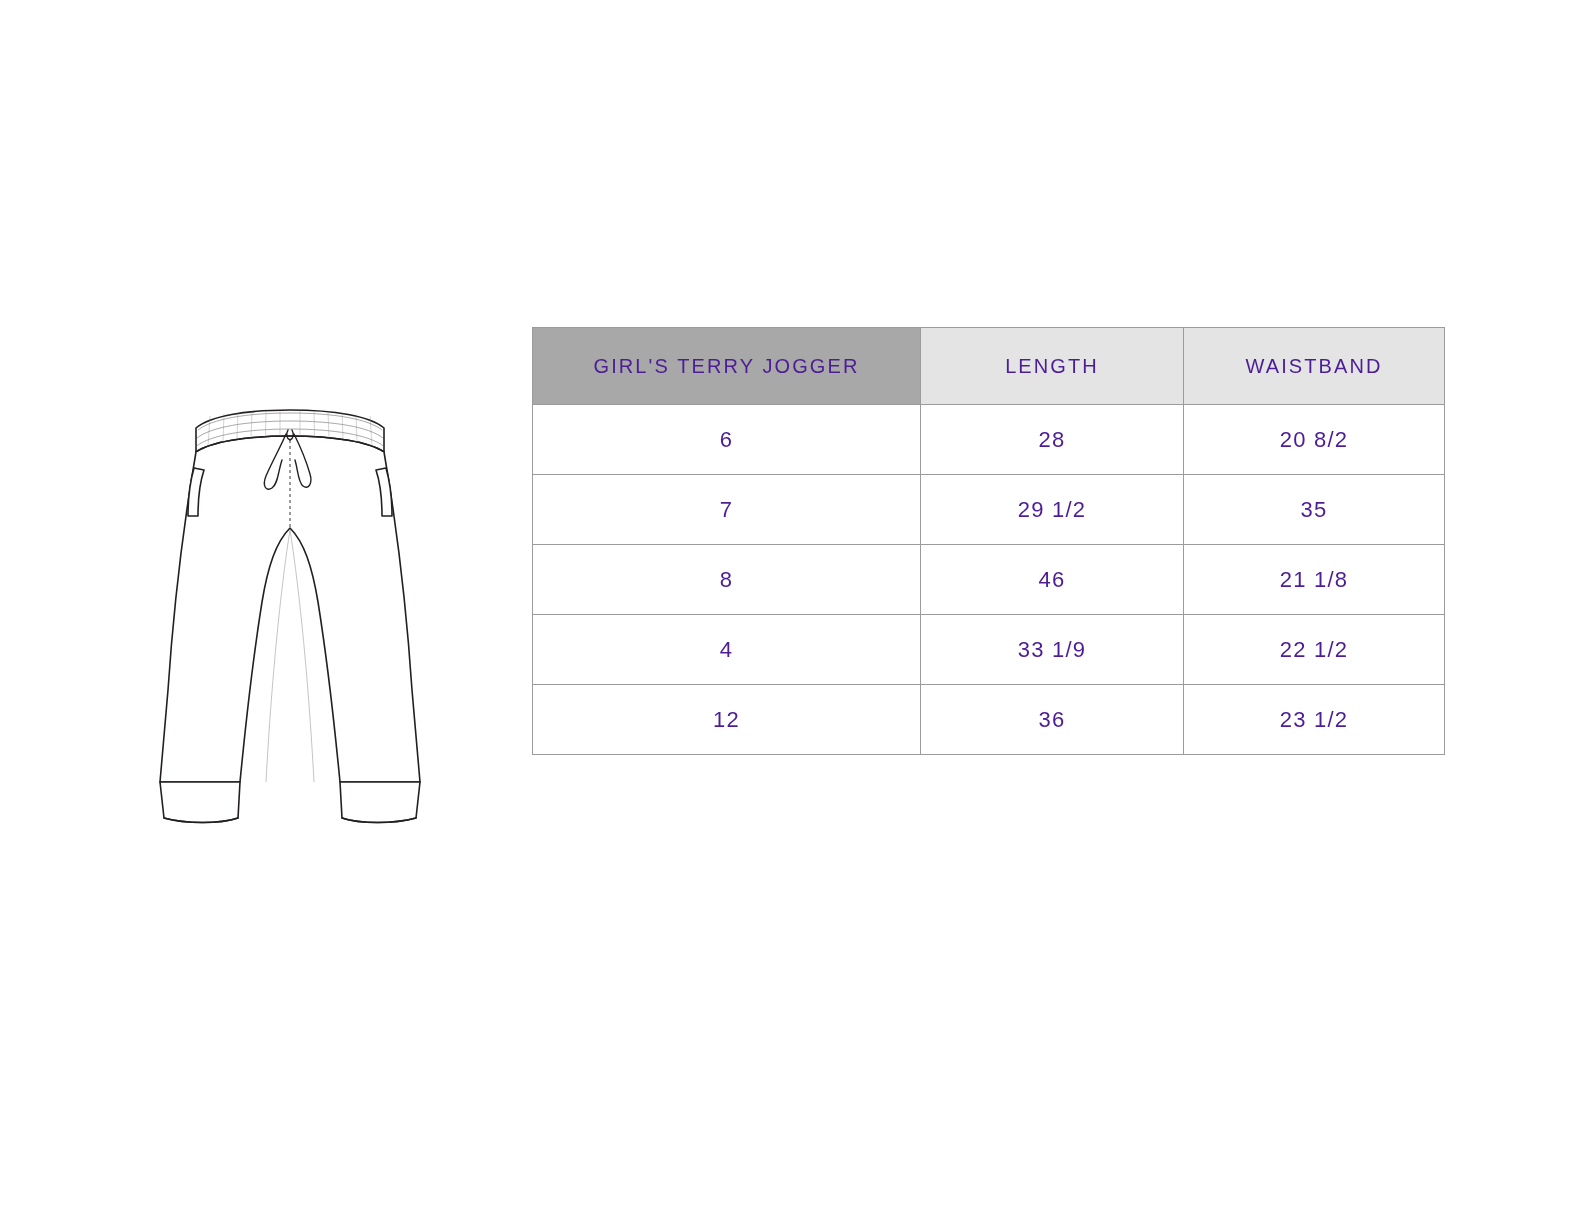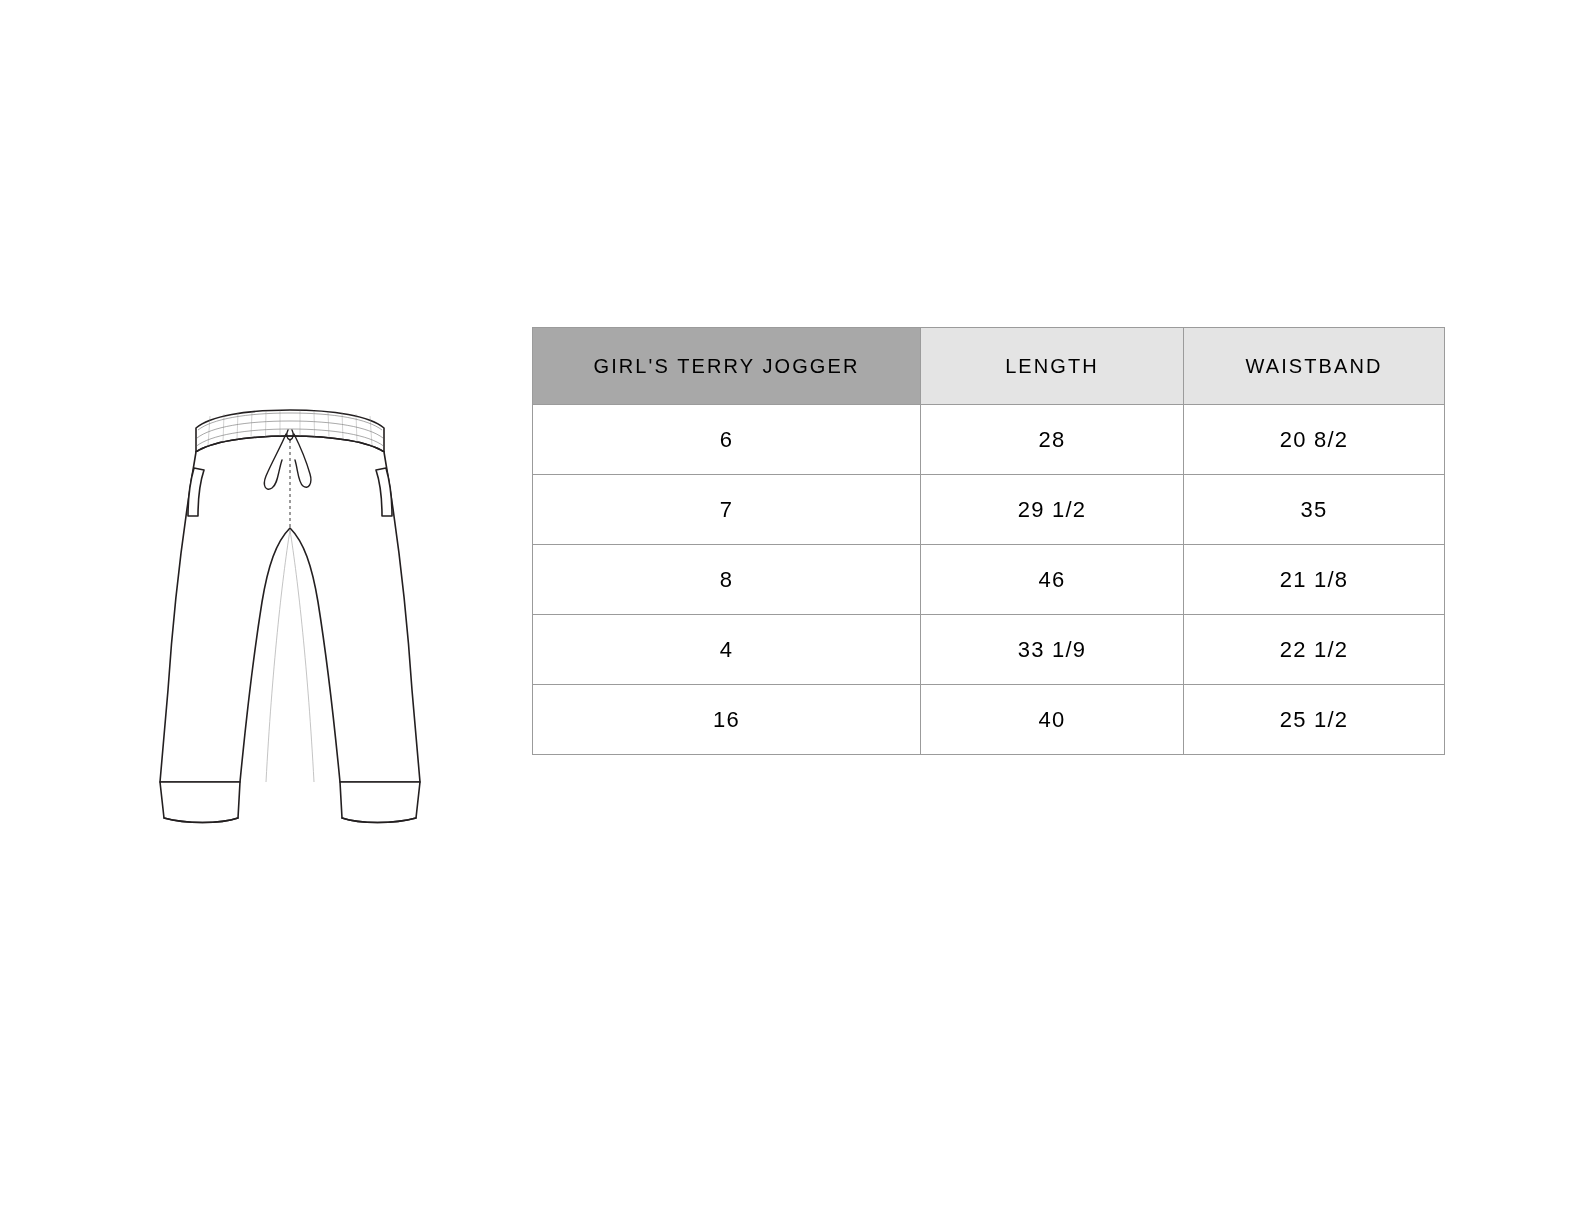--- a/index.html
+++ b/index.html
@@ -49,21 +49,21 @@
   table.size-table col.c-style { width: 388px; }
   table.size-table col.c-length { width: 263px; }
   table.size-table col.c-waist { width: 261px; }
 
   table.size-table th,
   table.size-table td {
     border: 1px solid #9b9b9b;
     text-align: center;
     vertical-align: middle;
     font-weight: normal;
-    color: #000000;
+    color: #4c1d95;
   }
   table.size-table thead th {
     height: 74px;
     font-size: 20px;
     letter-spacing: 2.1px;
   }
   th.head-style {
     background: #a8a8a8;
     font-size: 19px;
     letter-spacing: 2.0px;
@@ -171,21 +171,21 @@
           <td>8</td>
           <td>46</td>
           <td>21 1/8</td>
         </tr>
         <tr>
           <td>4</td>
           <td>33 1/9</td>
           <td>22 1/2</td>
         </tr>
         <tr>
-          <td>16</td>
-          <td>40</td>
-          <td>25 1/2</td>
+          <td>12</td>
+          <td>36</td>
+          <td>23 1/2</td>
         </tr>
       </tbody>
     </table>
   </div>
 
 </div>
 
 </body></html>

